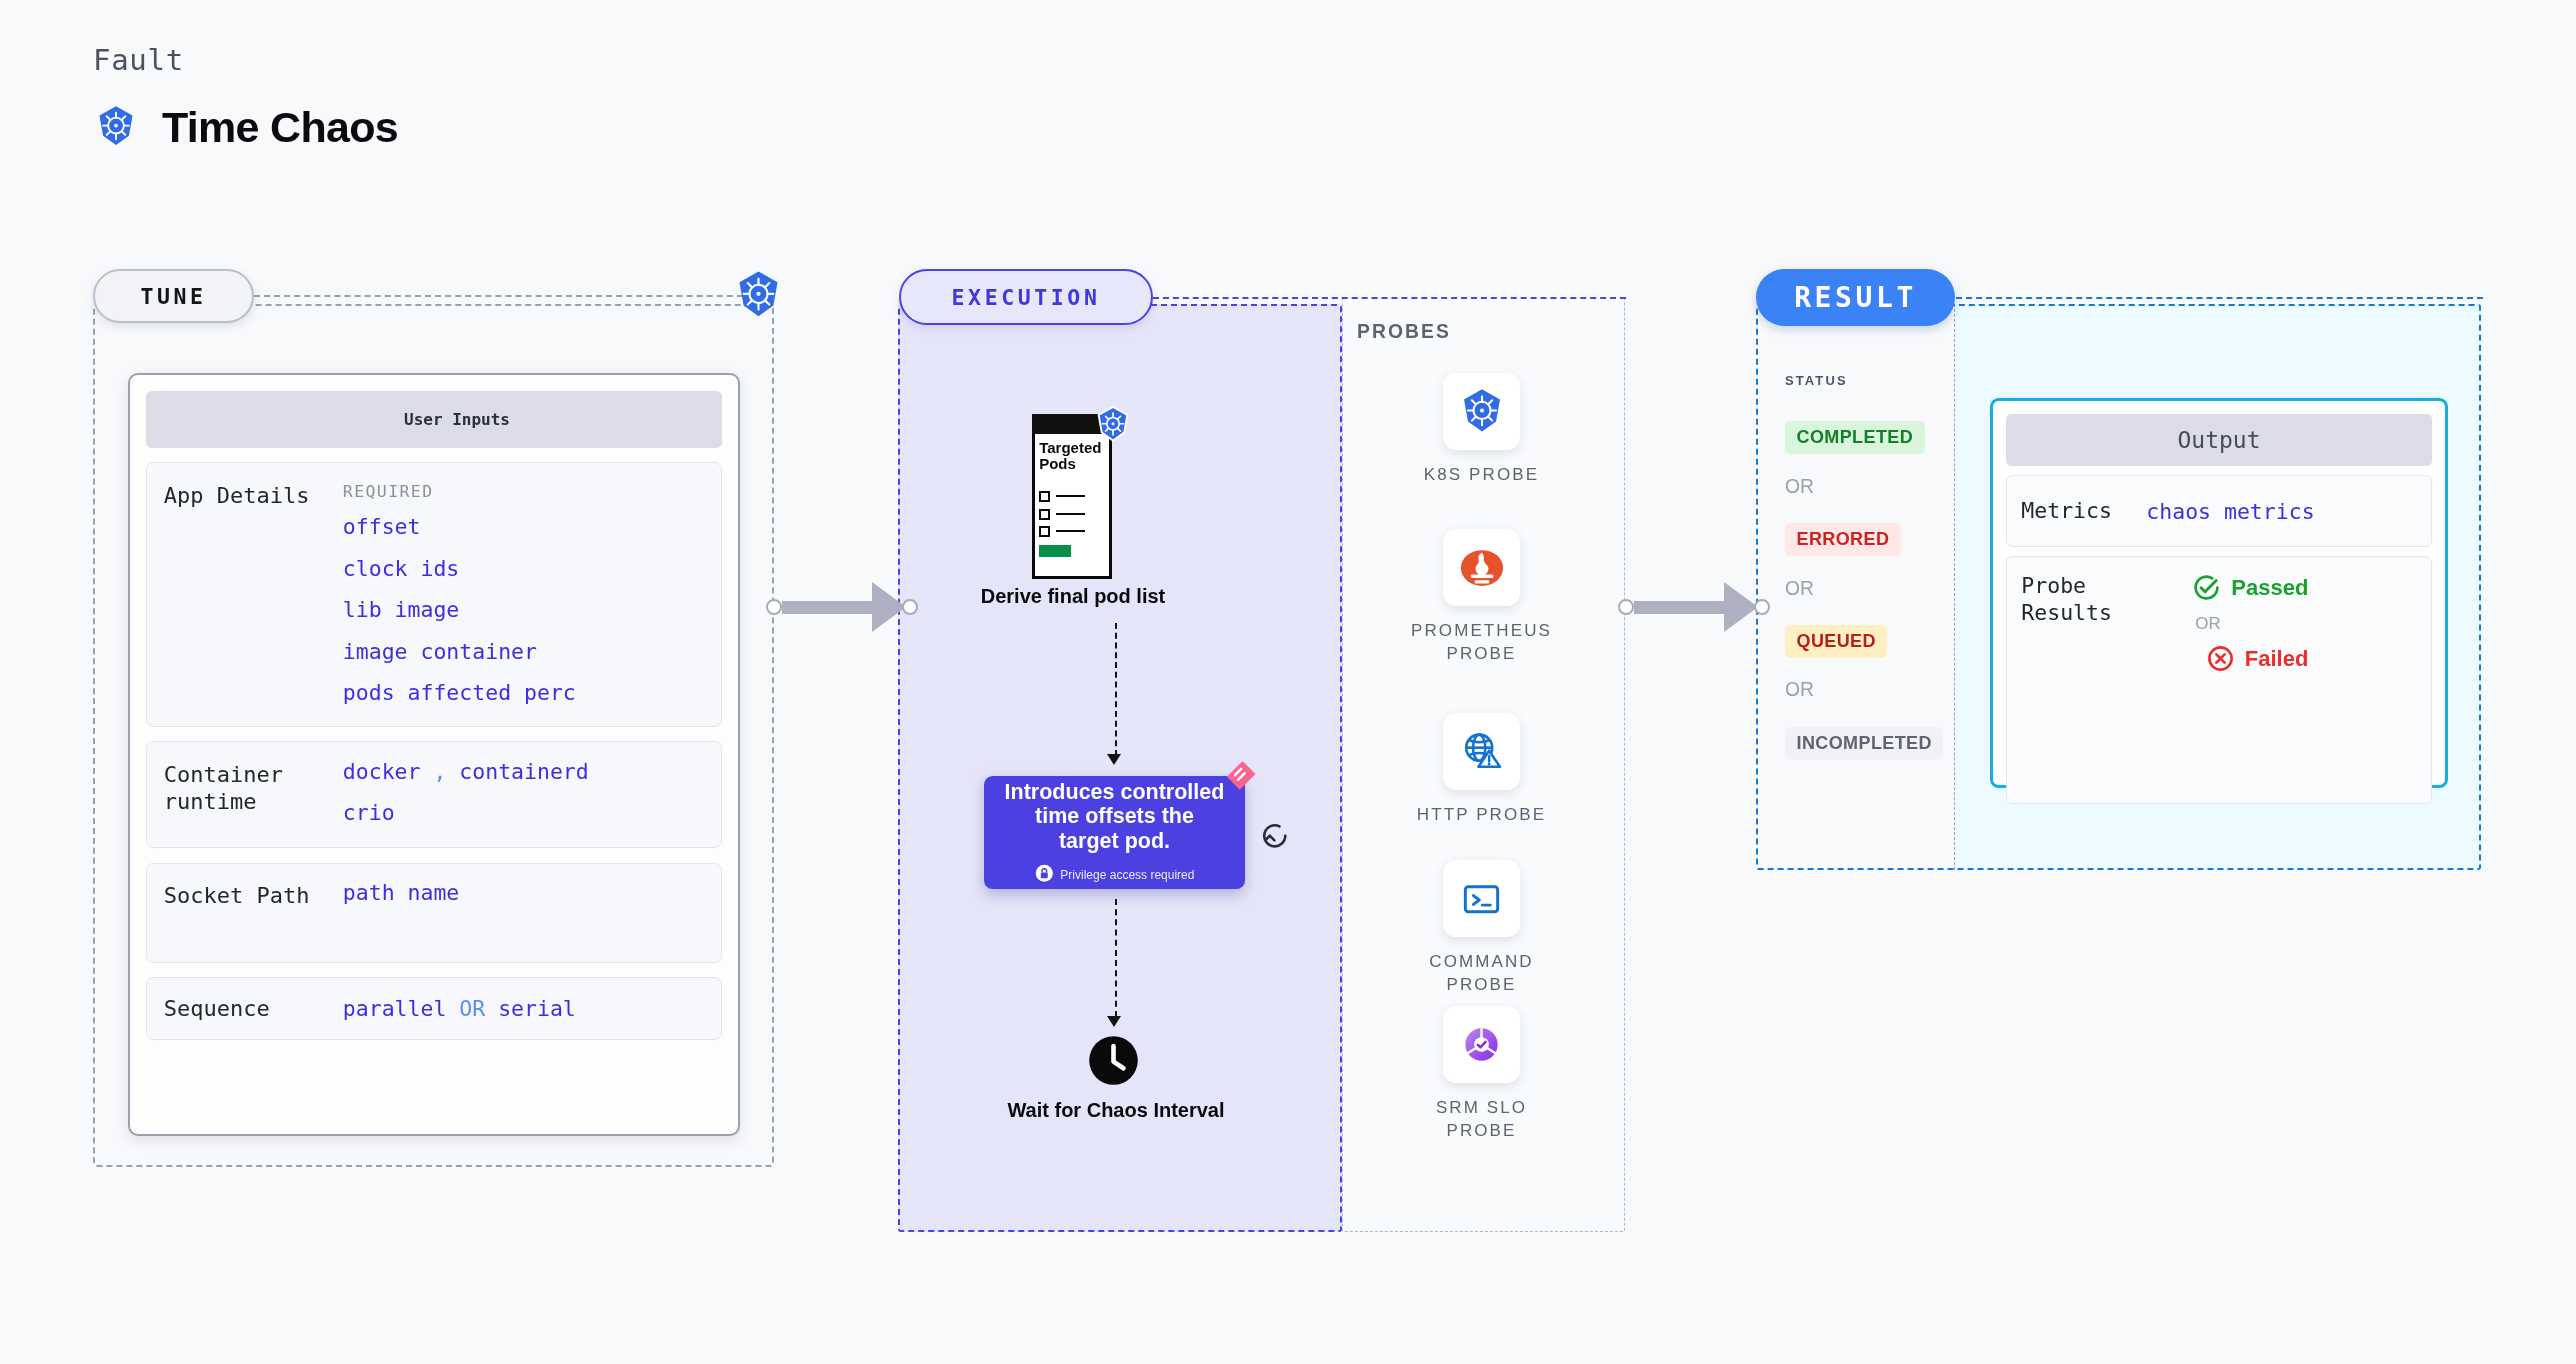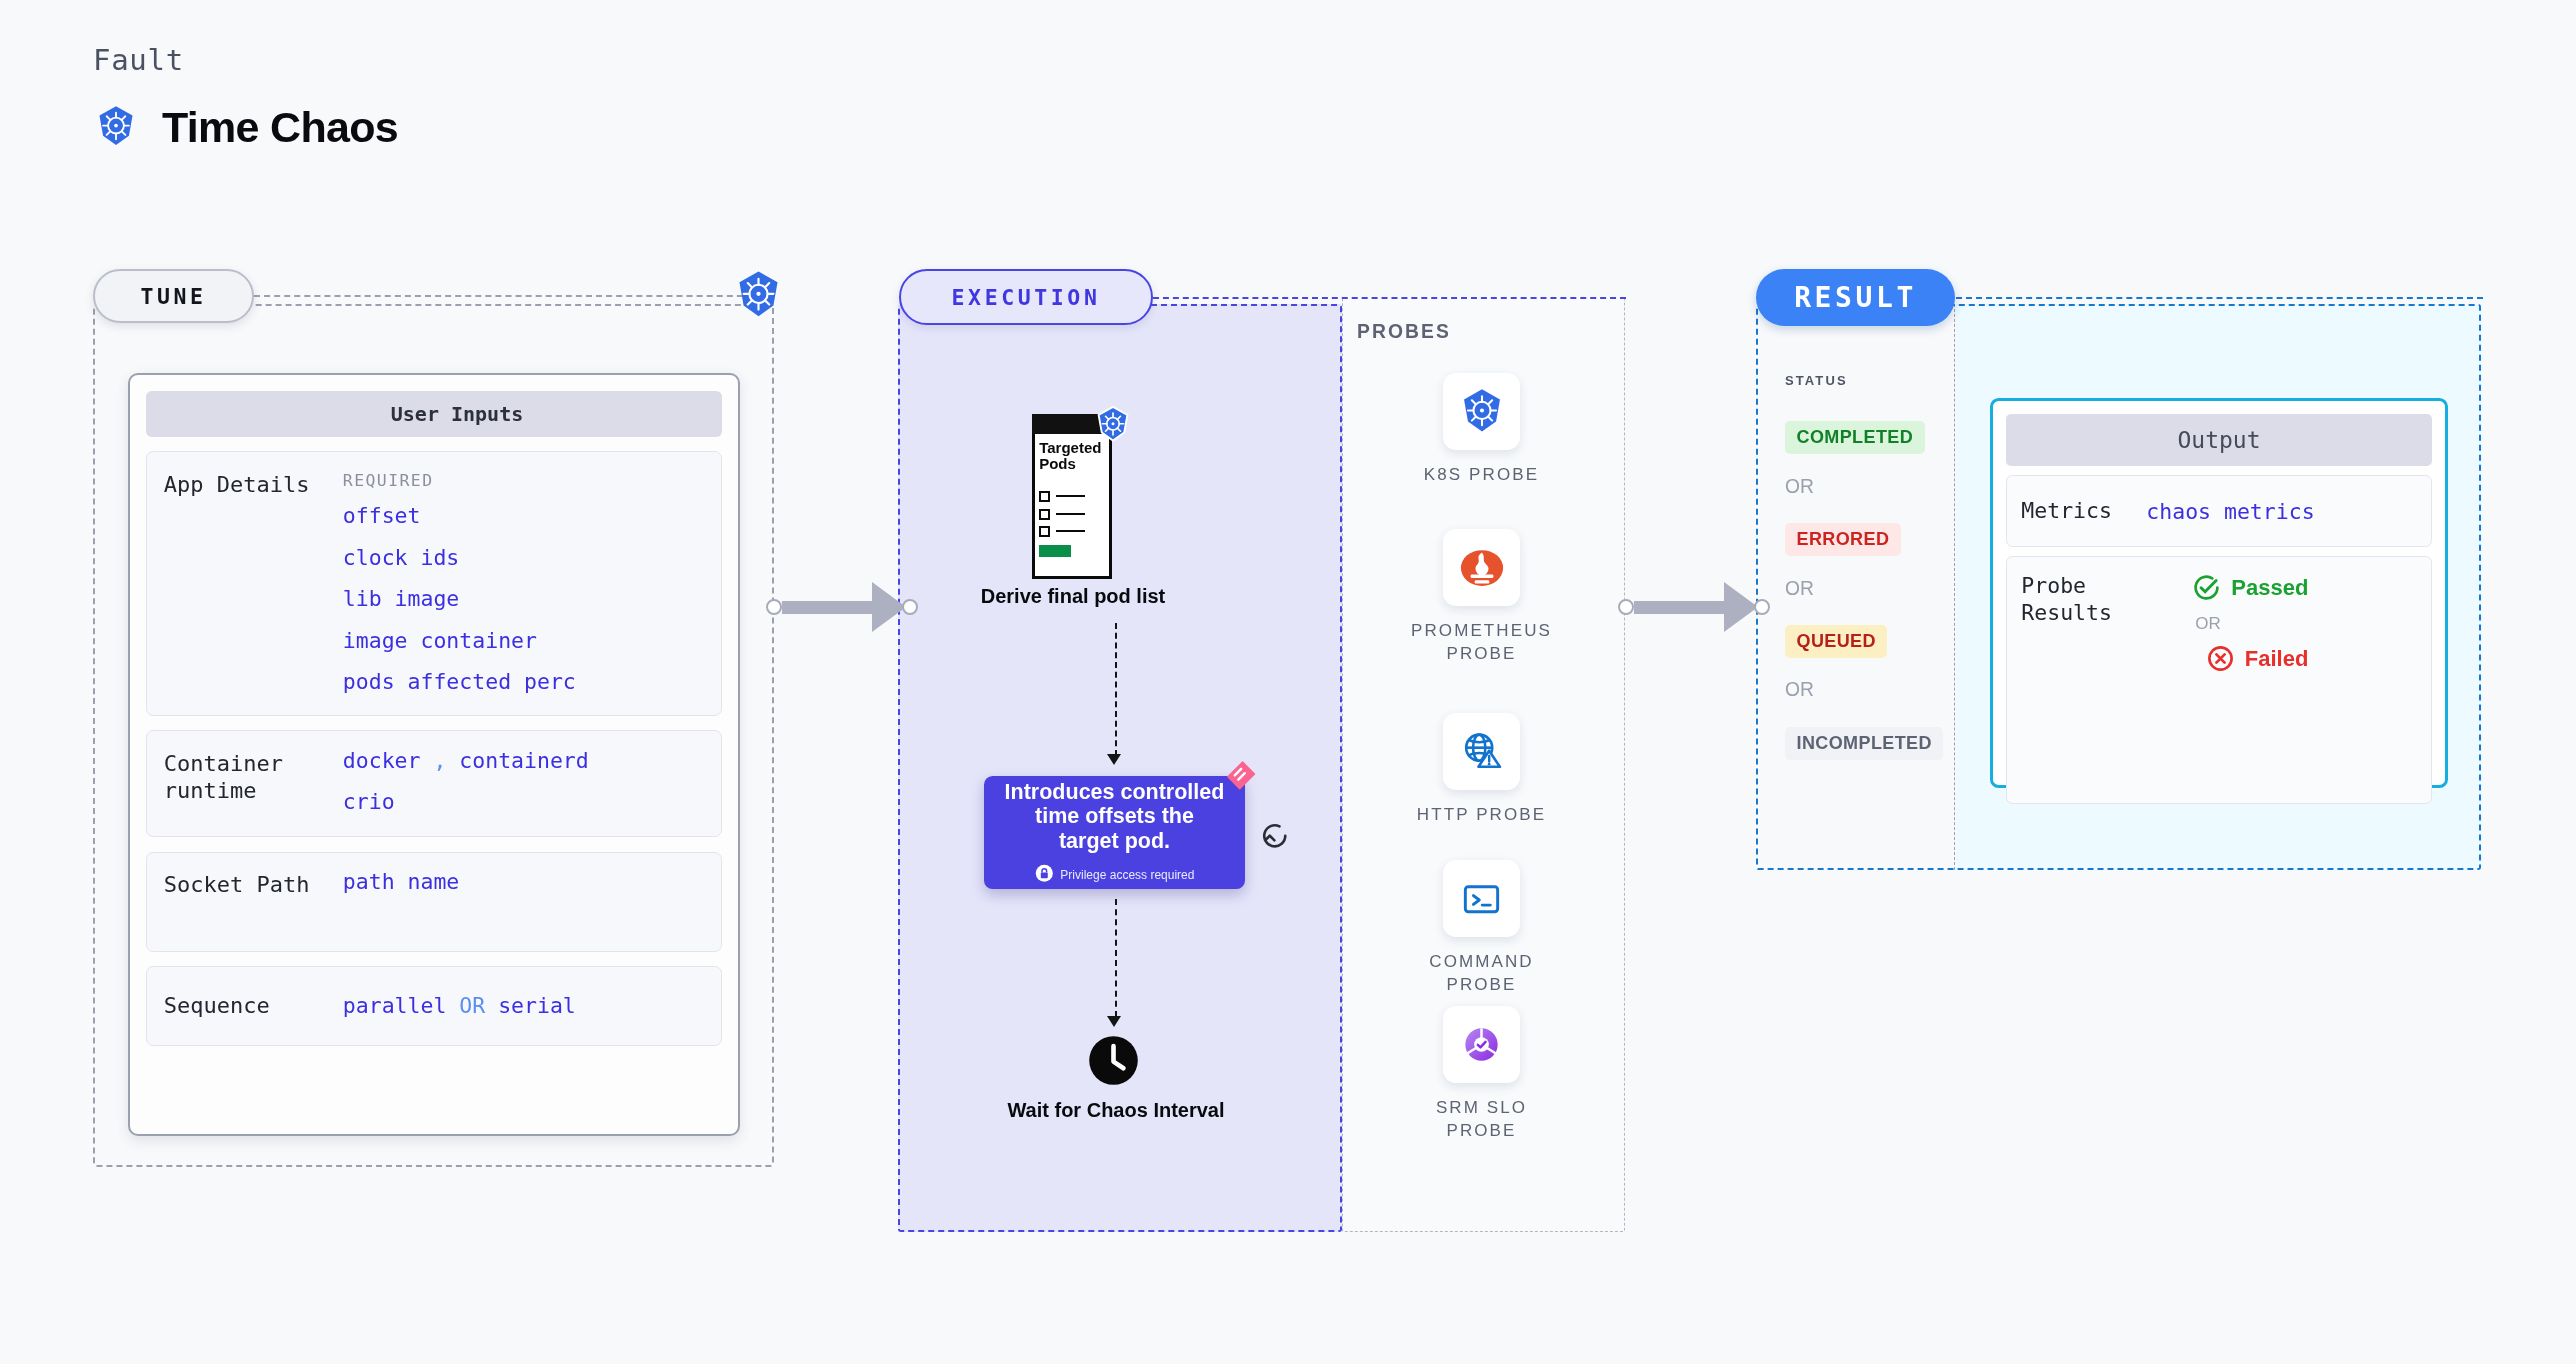--- a/index.html
+++ b/index.html
@@ -30,24 +30,24 @@
   #tune-pill{left:93px;top:269px;width:161px;height:54px;
     background:#f2f3f7;border:2.1px solid #b9bec9;color:#13151c;font-size:21.5px;
     box-shadow:0 3.6px 10px rgba(60,60,90,.13);}
   #tune-dash{position:absolute;left:254px;top:295px;width:509px;height:0;
     border-top:2.1px dashed #9aa0ad;z-index:2;}
   #tune-k8s{position:absolute;left:732px;top:269px;width:53px;height:53px;z-index:7;}
 
   #user-inputs-card{position:absolute;left:128px;top:373px;width:612px;height:763px;
     background:#fdfdfe;border:2.1px solid #9aa0ad;border-radius:10px;
     box-shadow:0 4.3px 13px rgba(60,60,90,.12);box-sizing:border-box;padding:15.8px;}
-  #user-inputs-header{height:46px;background:#dcdce8;border-radius:5.7px;
+  #user-inputs-header{height:57px;background:#dcdce8;border-radius:5.7px;
     display:flex;align-items:center;justify-content:center;
     font-family:"DejaVu Sans Mono","Liberation Mono",monospace;
-    font-size:20px;font-weight:bold;color:#2c2f3c;padding-left:46px;}
+    font-size:16px;font-weight:bold;color:#2c2f3c;padding-left:46px;}
   .input-block{margin-top:14.3px;border:1.4px solid #e2e4ea;border-radius:7.2px;
     background:#f7f8fb;box-sizing:border-box;padding:18.6px 18.6px 18.6px 17px;display:flex;}
   .blk-label{width:179px;flex:none;
     font-family:"DejaVu Sans Mono","Liberation Mono",monospace;
     font-size:22px;color:#23262f;line-height:1.25;}
   .blk-values{flex:1;display:flex;flex-direction:column;}
   .req-tag{font-family:"DejaVu Sans Mono","Liberation Mono",monospace;
     font-size:16.5px;letter-spacing:1.4px;color:#8b909e;margin-bottom:15.8px;}
   .val{font-family:"DejaVu Sans Mono","Liberation Mono",monospace;
     font-size:21.5px;color:#3b2fe0;line-height:1.0;margin-bottom:20px;}
@@ -224,21 +224,21 @@
     </div>
   </div>
 
   <div class="input-block" style="height:100px;">
     <div class="blk-label">Socket Path</div>
     <div class="blk-values">
       <div class="val">path name</div>
     </div>
   </div>
 
-  <div class="input-block" style="height:80px;align-items:center;">
+  <div class="input-block" style="height:63px;align-items:center;">
     <div class="blk-label">Sequence</div>
     <div class="blk-values">
       <div class="val">parallel<span class="sep"> OR </span>serial</div>
     </div>
   </div>
 </div>
 
 <div class="conn" style="left:766px;top:582px;">
   <div class="dot"></div>
   <div class="bar" style="width:92px;"></div>

